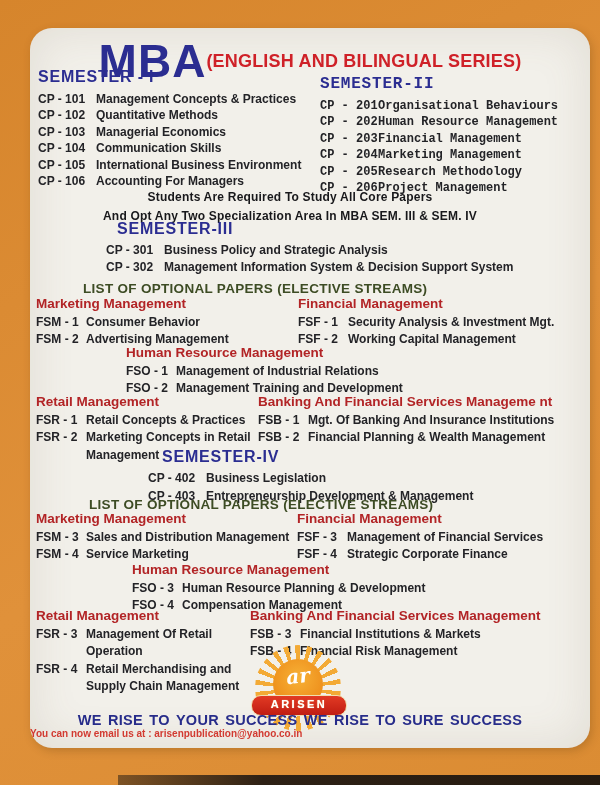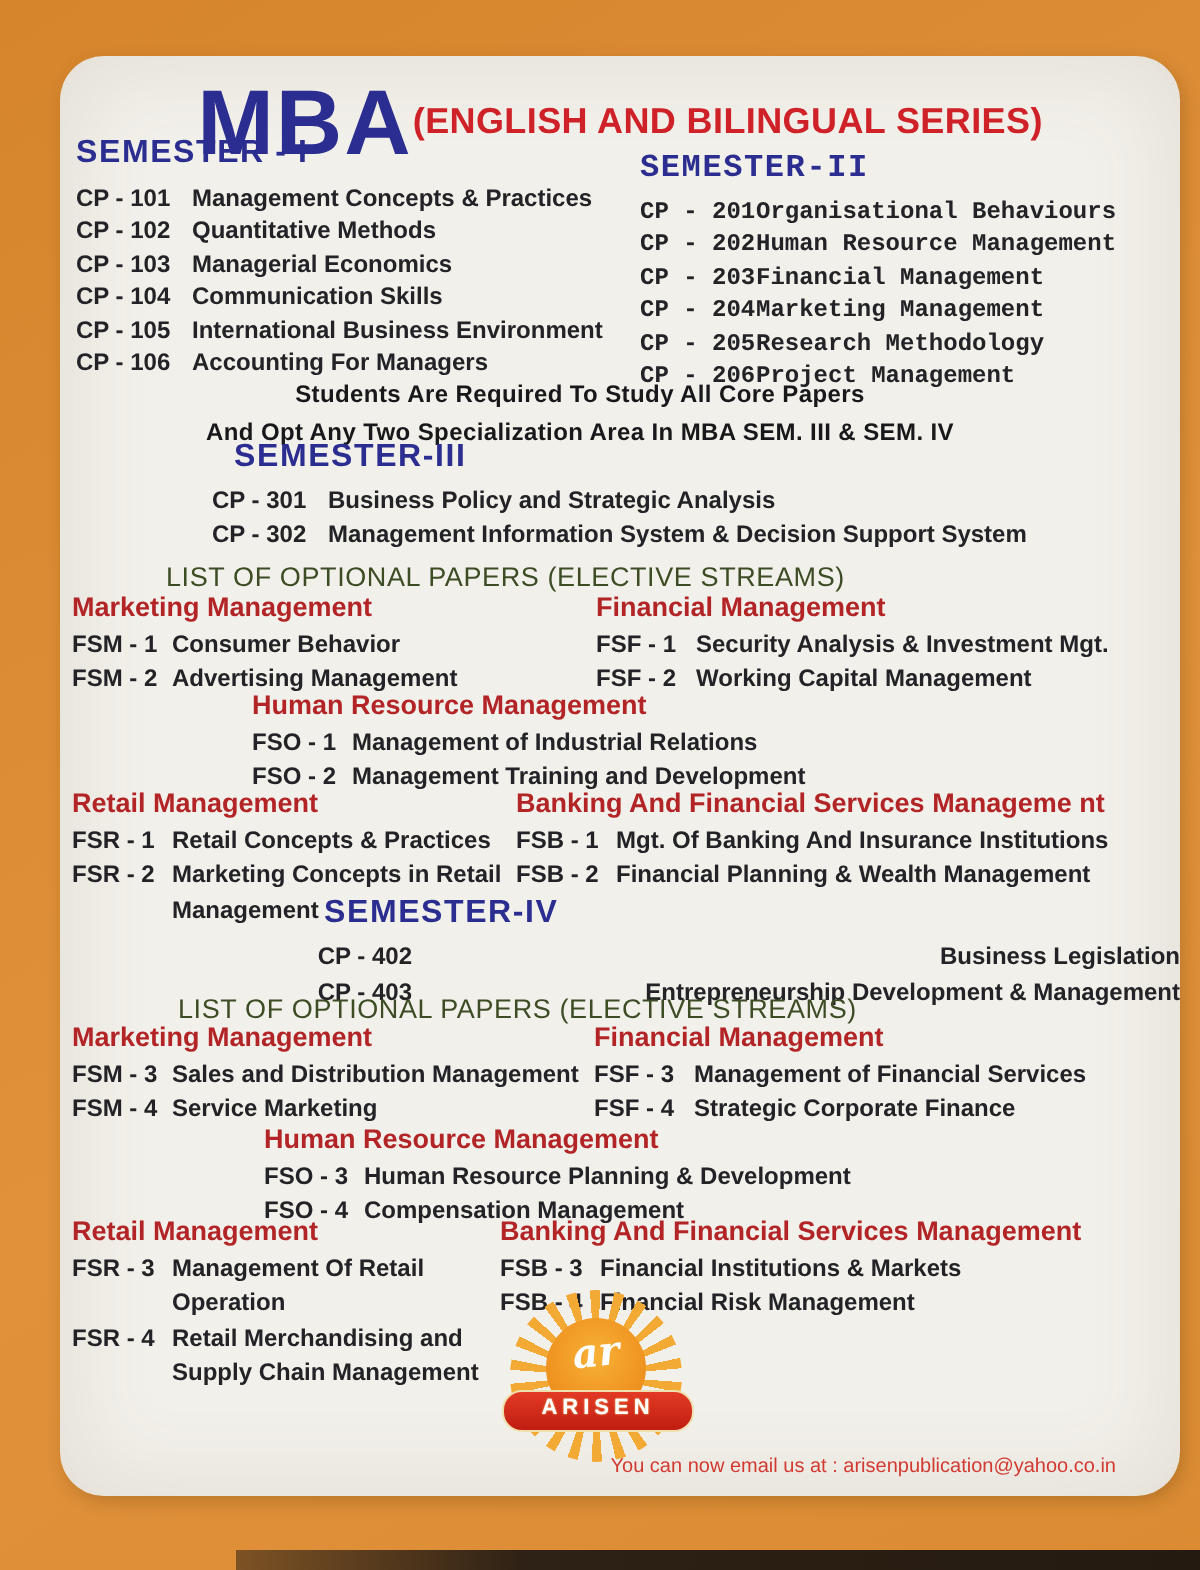--- a/index.html
+++ b/index.html
@@ -28,23 +28,23 @@
   #sem1{top:40px;left:8px;width:282px;}
   #sem2{top:47px;left:290px;width:266px;font-family:Liberation Mono, monospace;}
   
   #note{top:160px;left:0;width:520px;text-align:center;font-size:12px;font-weight:bold;color:#18181b;line-height:18.5px;letter-spacing:.2px;}
   
   #sem3{top:192px;left:0;width:100%;}
   #sem3 .sem-h{margin-left:87px;margin-bottom:4px;}
   #sem3 .crs{margin-left:76px;line-height:17px;}
   #sem4{top:420px;left:0;width:100%;}
   #sem4 .sem-h{margin-left:132px;margin-bottom:4px;}
-  #sem4 .crs{margin-left:118px;line-height:17.5px;text-align:right;}
-  
-  .elect-h{font-size:13.5px;font-weight:normal;color:#3d4c24;letter-spacing:.3px;white-space:nowrap;}
+  #sem4 .crs{margin-left:118px;line-height:17.5px;}
+  
+  .elect-h{font-size:13.5px;font-weight:bold;color:#3d4c24;letter-spacing:.3px;white-space:nowrap;}
   #list1{top:253px;left:53px;}
   #list2{top:469px;left:59px;}
   
   .stream-row{display:flex;left:6px;right:6px;}
   .stream-h{font-size:13.5px;font-weight:bold;color:#b22426;margin-bottom:3px;white-space:nowrap;}
   .stream-row .crs,.hr-block .crs{line-height:17.3px;}
   #row1{top:268px;} #row1 .lcol{width:262px;flex:none;} 
   #row2{top:366px;} #row2 .lcol{width:222px;flex:none;}
   #row3{top:483px;} #row3 .lcol{width:261px;flex:none;}
   #row4{top:580px;} #row4 .lcol{width:214px;flex:none;}
@@ -59,21 +59,21 @@
   .sun{position:absolute;left:35px;top:1px;width:50px;height:50px;border-radius:50%;
     background:radial-gradient(circle at 50% 38%,#f7b136,#ef9420 60%,#e8851b);}
   .monogram{position:absolute;top:6px;left:0;right:0;text-align:center;color:#ffffff;
     font-family:"DejaVu Serif",serif;font-style:italic;font-weight:bold;font-size:20px;transform:rotate(-6deg);}
   .ribbon{position:absolute;left:13px;top:37px;width:94px;height:19px;border-radius:10px;
     background:linear-gradient(#e23a24,#c01d12);border:1.5px solid #f0dfae;
     color:#ffffff;text-align:center;font-weight:bold;font-size:11px;letter-spacing:2.5px;line-height:17px;
     text-shadow:0 0 1px #fbe491;}
   
   #slogan{top:684px;left:0;right:20px;text-align:center;color:#272c8a;font-weight:bold;font-size:14.5px;letter-spacing:.3px;word-spacing:2px;white-space:nowrap;}
-  #email{top:700px;left:0;right:32px;text-align:right;color:#d23a31;font-weight:normal;font-size:10px;}
+  #email{top:700px;left:0;right:4px;text-align:left;color:#d23a31;font-weight:bold;font-size:10px;}
   
   #photo-edge{position:absolute;bottom:0;left:118px;right:0;height:10px;
     background:linear-gradient(90deg,rgba(46,33,21,.55),#2e2115 30%,#241a10);}
 </style>
 </head>
 <body>
 
 <div class="card">
 
   <div class="abs" id="sec-title">
@@ -297,17 +297,18 @@
     </div>
   </div>
 
   <div class="abs" id="logo">
     <div class="rays"></div>
     <div class="sun"></div>
     <div class="monogram">ar</div>
     <div class="ribbon">ARISEN</div>
   </div>
 
+  <div class="abs" id="slogan">WE RISE TO YOUR SUCCESS WE RISE TO SURE SUCCESS</div>
   <div class="abs" id="email">You can now email us at : arisenpublication@yahoo.co.in</div>
 
 </div>
 
 <div id="photo-edge"></div>
 
 </body></html>

